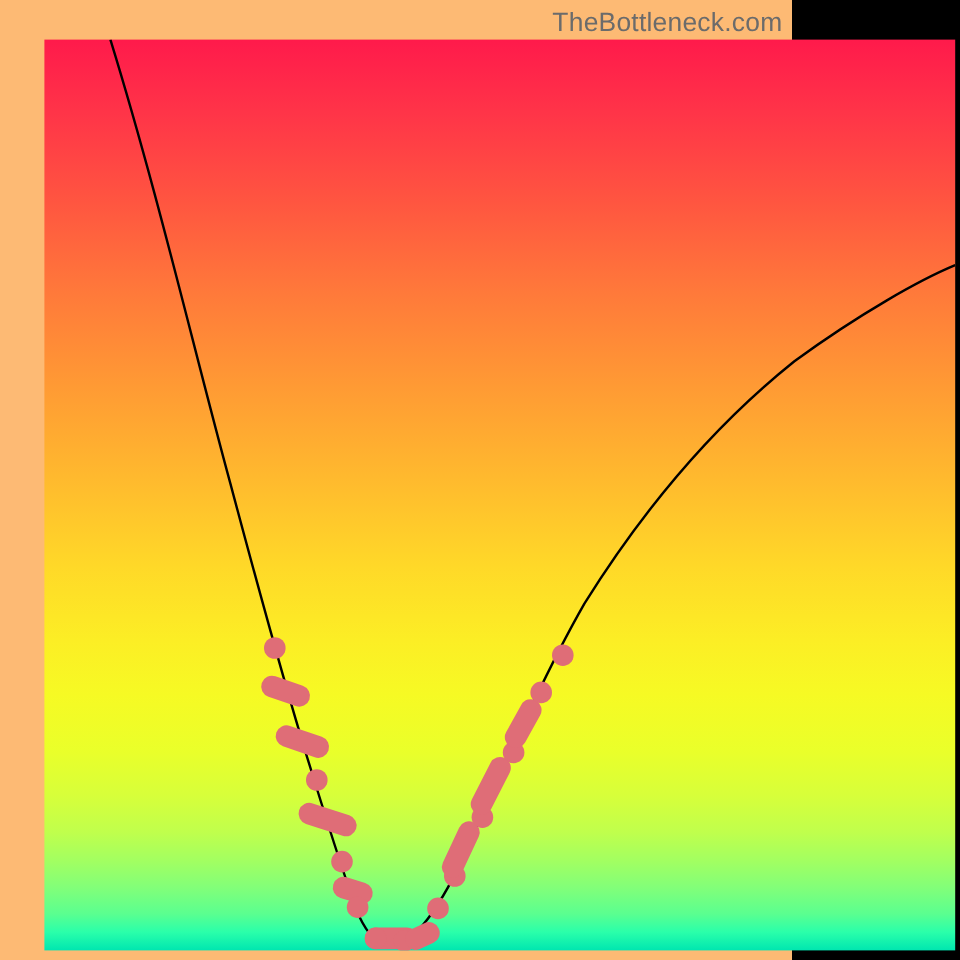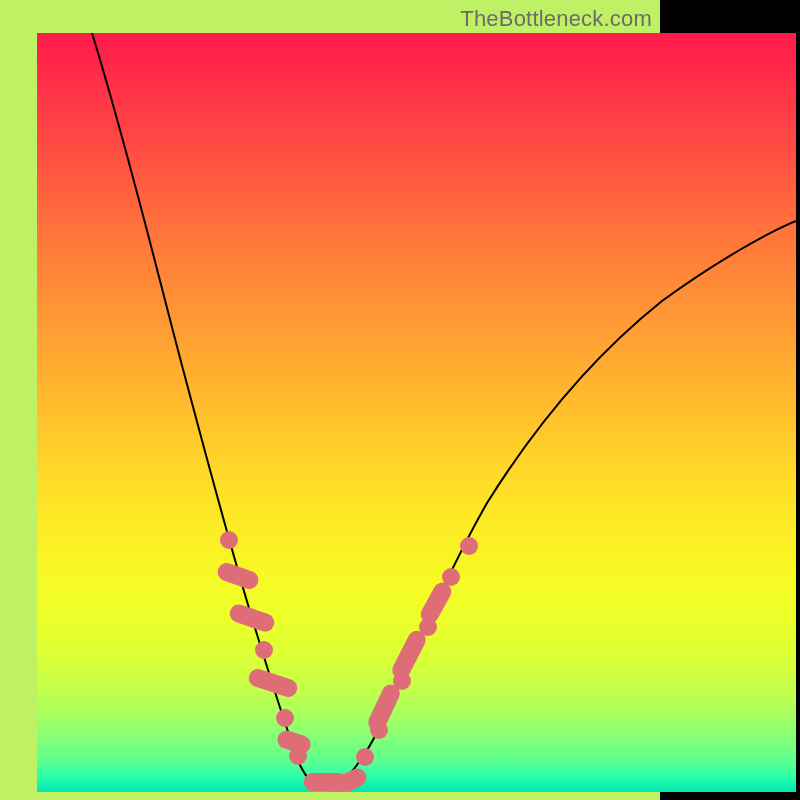--- a/index.html
+++ b/index.html
@@ -10,21 +10,21 @@
     background: #000;
     overflow: hidden;
     font-family: Arial, Helvetica, sans-serif;
   }
   .frame {
     position: absolute;
     left: 0;
     top: 0;
     width: 660px;
     height: 800px;
-    background: #bef264;
+    background: #fdba74;
   }
   .plot-area {
     position: absolute;
     left: 37px;
     top: 33px;
     width: 759px;
     height: 759px;
     
     background: linear-gradient(to bottom,
       #ff1a4b 0%,

